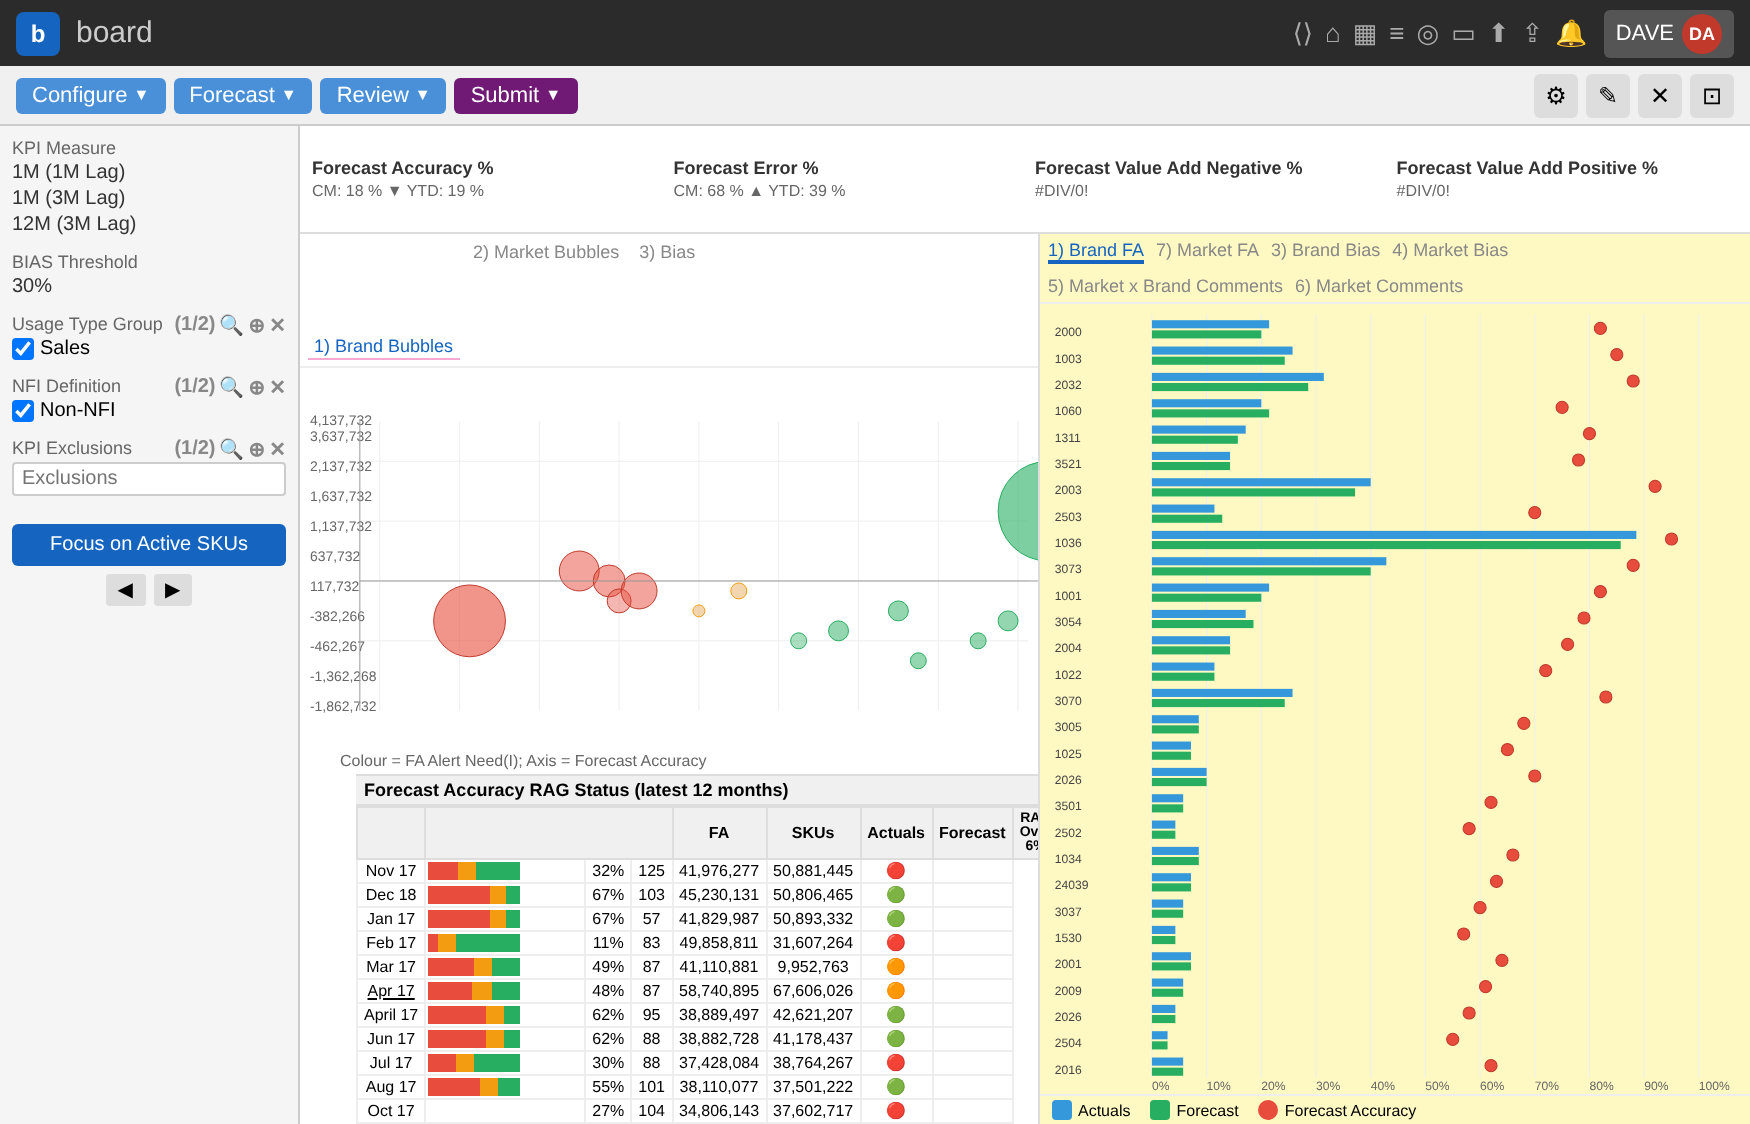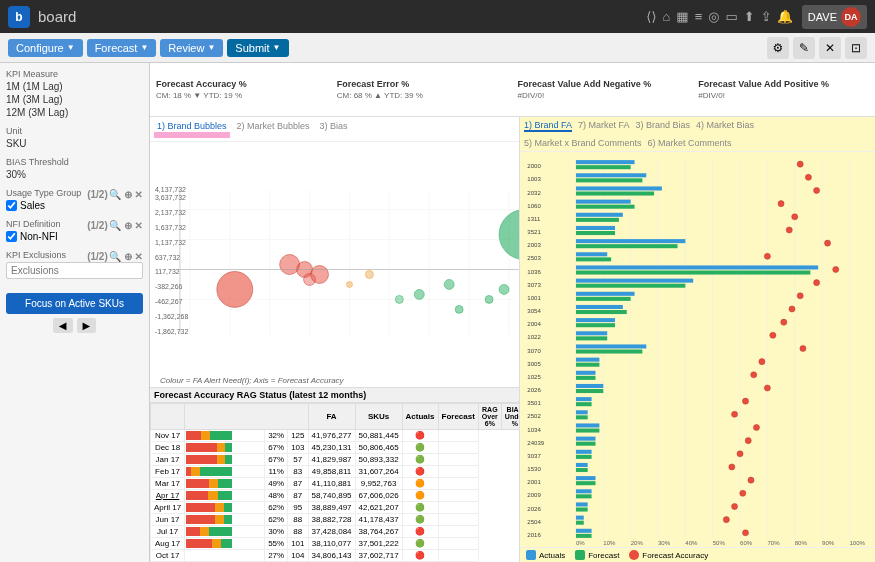--- a/index.html
+++ b/index.html
@@ -51,21 +51,21 @@
       align-items: center;
       padding: 0 8px;
       gap: 4px;
     }
     .toolbar-btn {
       background: #4a90d9; color: white;
       border: none; border-radius: 3px;
       padding: 3px 8px; font-size: 11px;
       cursor: pointer; display: flex; align-items: center; gap: 3px;
     }
-    .toolbar-btn.green { background: #0369a1; }
+    .toolbar-btn.green { background: #701a75; }
     .toolbar-btn .arrow { font-size: 8px; }
     #toolbar .spacer { flex: 1; }
     #toolbar .right-icons { display: flex; gap: 4px; }
     #toolbar .right-icons span {
       width: 22px; height: 22px; display: flex; align-items: center; justify-content: center;
       background: #ddd; border-radius: 3px; cursor: pointer; font-size: 12px;
     }
 
     
     #main {
@@ -139,21 +139,21 @@
       overflow: hidden;
     }
     .chart-tabs {
       display: flex;
       padding: 3px 4px;
       gap: 4px;
       border-bottom: 1px solid #eee;
       font-size: 9px;
     }
     .chart-tab { cursor: pointer; color: #888; padding: 1px 3px; }
-    .chart-tab.active { color: #1565c0; border-bottom: 6px solid #f9a8d4; }
+    .chart-tab.active { color: #1565c0; border-bottom: 1px solid #f9a8d4; margin-top: 47px; }
 
     
     #scatter-chart {
       flex: 1;
       position: relative;
       overflow: hidden;
     }
     .chart-axis-label { font-size: 8px; color: #666; position: absolute; }
     .scatter-svg { width: 100%; height: 100%; }
 
@@ -269,24 +269,20 @@
 <div id="main">
 
   <div id="sidebar">
     <div class="sidebar-section">
       <div class="sidebar-label">KPI Measure</div>
       <div class="sidebar-value">1M (1M Lag)</div>
       <div class="sidebar-value">1M (3M Lag)</div>
       <div class="sidebar-value">12M (3M Lag)</div>
     </div>
     <div class="sidebar-section">
-      <div class="sidebar-label">Unit</div>
-      <div class="sidebar-value">SKU</div>
-    </div>
-    <div class="sidebar-section">
       <div class="sidebar-label">BIAS Threshold</div>
       <div class="sidebar-value">30%</div>
     </div>
     <div class="sidebar-section">
       <div class="sidebar-row">
         <div class="sidebar-label">Usage Type Group</div>
         <div class="sidebar-icons">
           <span>(1/2)</span>
           <span>🔍</span>
           <span>⊕</span>
@@ -405,24 +401,24 @@
             <circle cx="340" cy="120" r="4" fill="rgba(39,174,96,0.5)" stroke="#27ae60" stroke-width="0.5"></circle>
             <circle cx="310" cy="130" r="4" fill="rgba(39,174,96,0.5)" stroke="#27ae60" stroke-width="0.5"></circle>
             <circle cx="355" cy="110" r="5" fill="rgba(39,174,96,0.5)" stroke="#27ae60" stroke-width="0.5"></circle>
             <circle cx="200" cy="105" r="3" fill="rgba(231,174,96,0.5)" stroke="#f39c12" stroke-width="0.5"></circle>
             <circle cx="250" cy="120" r="4" fill="rgba(39,174,96,0.4)" stroke="#27ae60" stroke-width="0.5"></circle>
 
             <line x1="30" y1="90" x2="375" y2="90" stroke="#999" stroke-width="0.5"></line>
 
             <line x1="30" y1="10" x2="30" y2="155" stroke="#999" stroke-width="0.5"></line>
           </svg>
-          <div class="chart-axis-label" style="bottom:2px;left:10px;font-style:italic;">Colour = FA Alert Need(I); Axis = Forecast Accuracy</div>
-        </div>
-
-        <div id="bottom-chart" style="overflow-y:auto;">
+          <div class="chart-axis-label" style="bottom:2px;left:20px;">Colour = FA Alert Need(I); Axis = Forecast Accuracy</div>
+        </div>
+
+        <div id="bottom-chart" style="overflow-y:auto;margin-left:28px;">
           <div style="font-size:9px;font-weight:bold;padding:2px 4px;background:#f0f0f0;border-bottom:1px solid #ddd;">Forecast Accuracy RAG Status (latest 12 months)</div>
           <table class="bottom-table">
             <thead>
               <tr>
                 <th></th>
                 <th colspan="3"></th>
                 <th>FA</th>
                 <th>SKUs</th>
                 <th>Actuals</th>
                 <th>Forecast</th>

